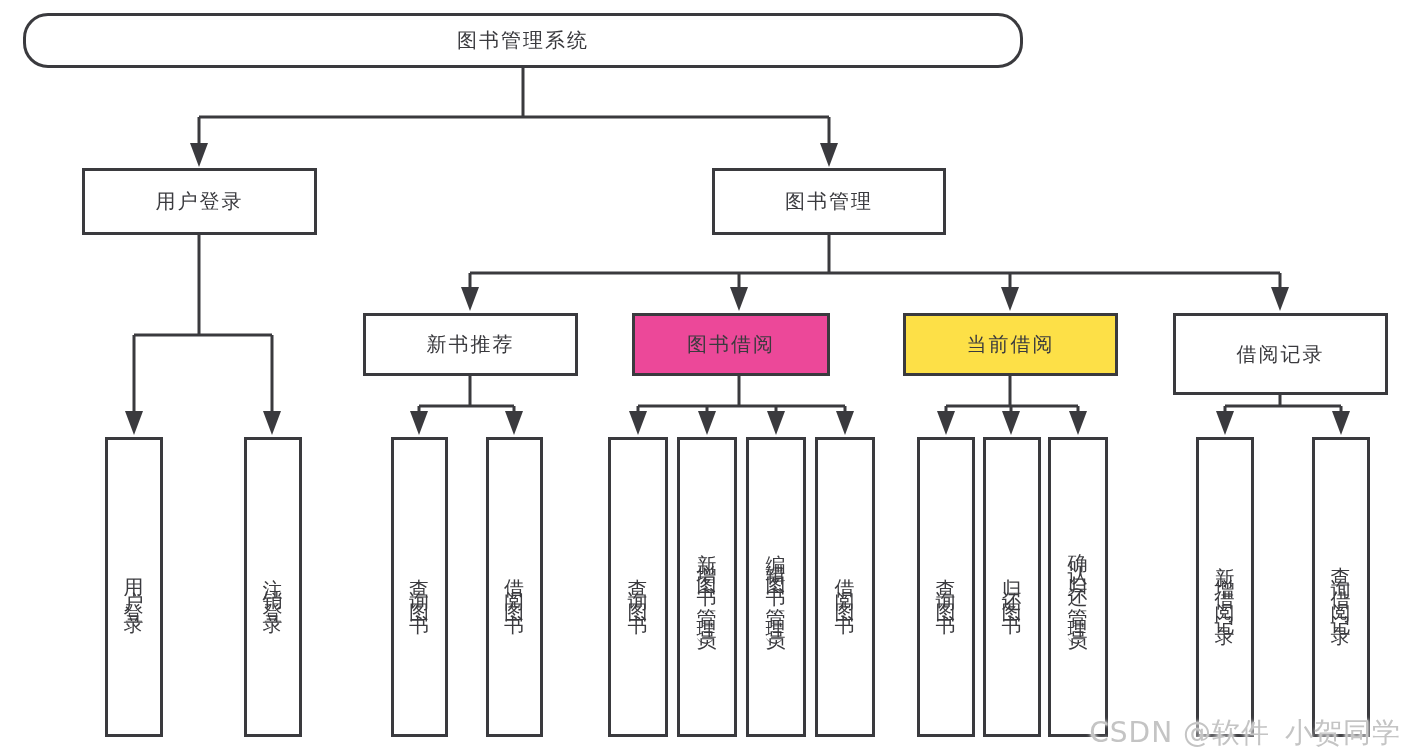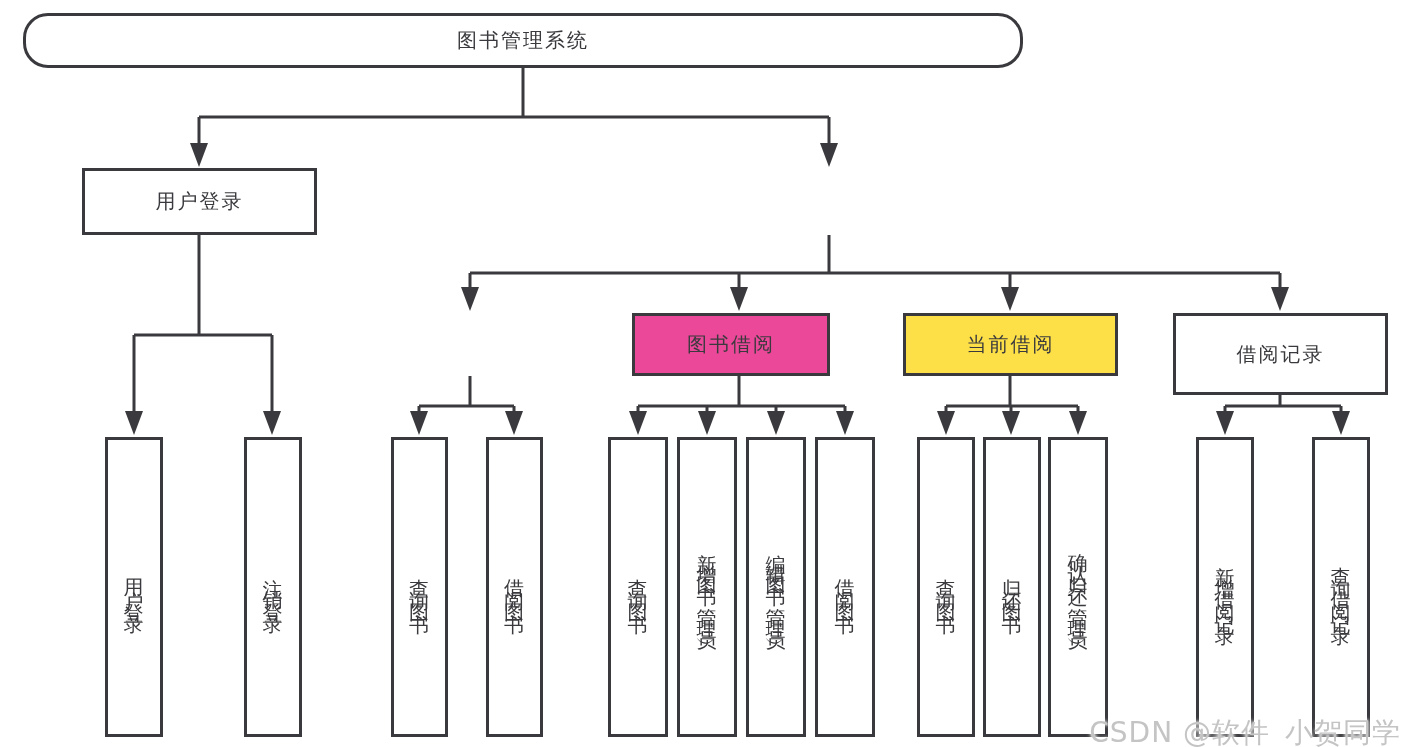--- a/index.html
+++ b/index.html
@@ -76,21 +76,23 @@
         <polygon points="1002,411 1020,411 1011,435" fill="#3a3a3e"></polygon>
         <polygon points="1069,411 1087,411 1078,435" fill="#3a3a3e"></polygon>
         <polygon points="1216,411 1234,411 1225,435" fill="#3a3a3e"></polygon>
         <polygon points="1332,411 1350,411 1341,435" fill="#3a3a3e"></polygon>
       </g>
   </svg>
 
   <div class="box" style="left: 23px; top: 13px; width: 1000px; height: 55px; border-color: rgb(58, 58, 62); color: rgb(58, 58, 62); background: rgb(255, 255, 255); border-radius: 25px;">图书管理系统</div>
 
   <div class="box" style="left: 82px; top: 168px; width: 235px; height: 67px; border-color: rgb(58, 58, 62); color: rgb(58, 58, 62); background: rgb(255, 255, 255);">用户登录</div>
+  <div class="box" style="left: 712px; top: 168px; width: 234px; height: 67px; border-color: rgb(58, 58, 62); color: rgb(58, 58, 62); background: rgb(255, 255, 255);">图书管理</div>
 
+  <div class="box" style="left: 363px; top: 313px; width: 215px; height: 63px; border-color: rgb(58, 58, 62); color: rgb(58, 58, 62); background: rgb(255, 255, 255);">新书推荐</div>
   <div class="box" style="left: 632px; top: 313px; width: 198px; height: 63px; border-color: rgb(58, 58, 62); color: rgb(58, 58, 62); background: #ec4899;">图书借阅</div>
   <div class="box" style="left: 903px; top: 313px; width: 215px; height: 63px; border-color: rgb(58, 58, 62); color: rgb(58, 58, 62); background: #fde047;">当前借阅</div>
   <div class="box" style="left: 1173px; top: 313px; width: 215px; height: 82px; border-color: rgb(58, 58, 62); color: rgb(58, 58, 62); background: rgb(255, 255, 255);">借阅记录</div>
 
   <div class="box v" style="left: 105px; top: 437px; width: 58px; height: 300px; border-color: rgb(58, 58, 62); color: rgb(58, 58, 62); background: rgb(255, 255, 255);">用户登录</div>
   <div class="box v" style="left: 244px; top: 437px; width: 58px; height: 300px; border-color: rgb(58, 58, 62); color: rgb(58, 58, 62); background: rgb(255, 255, 255);">注销登录</div>
 
   <div class="box v" style="left: 391px; top: 437px; width: 57px; height: 300px; border-color: rgb(58, 58, 62); color: rgb(58, 58, 62); background: rgb(255, 255, 255);">查询图书</div>
   <div class="box v" style="left: 486px; top: 437px; width: 57px; height: 300px; border-color: rgb(58, 58, 62); color: rgb(58, 58, 62); background: rgb(255, 255, 255);">借阅图书</div>
 

